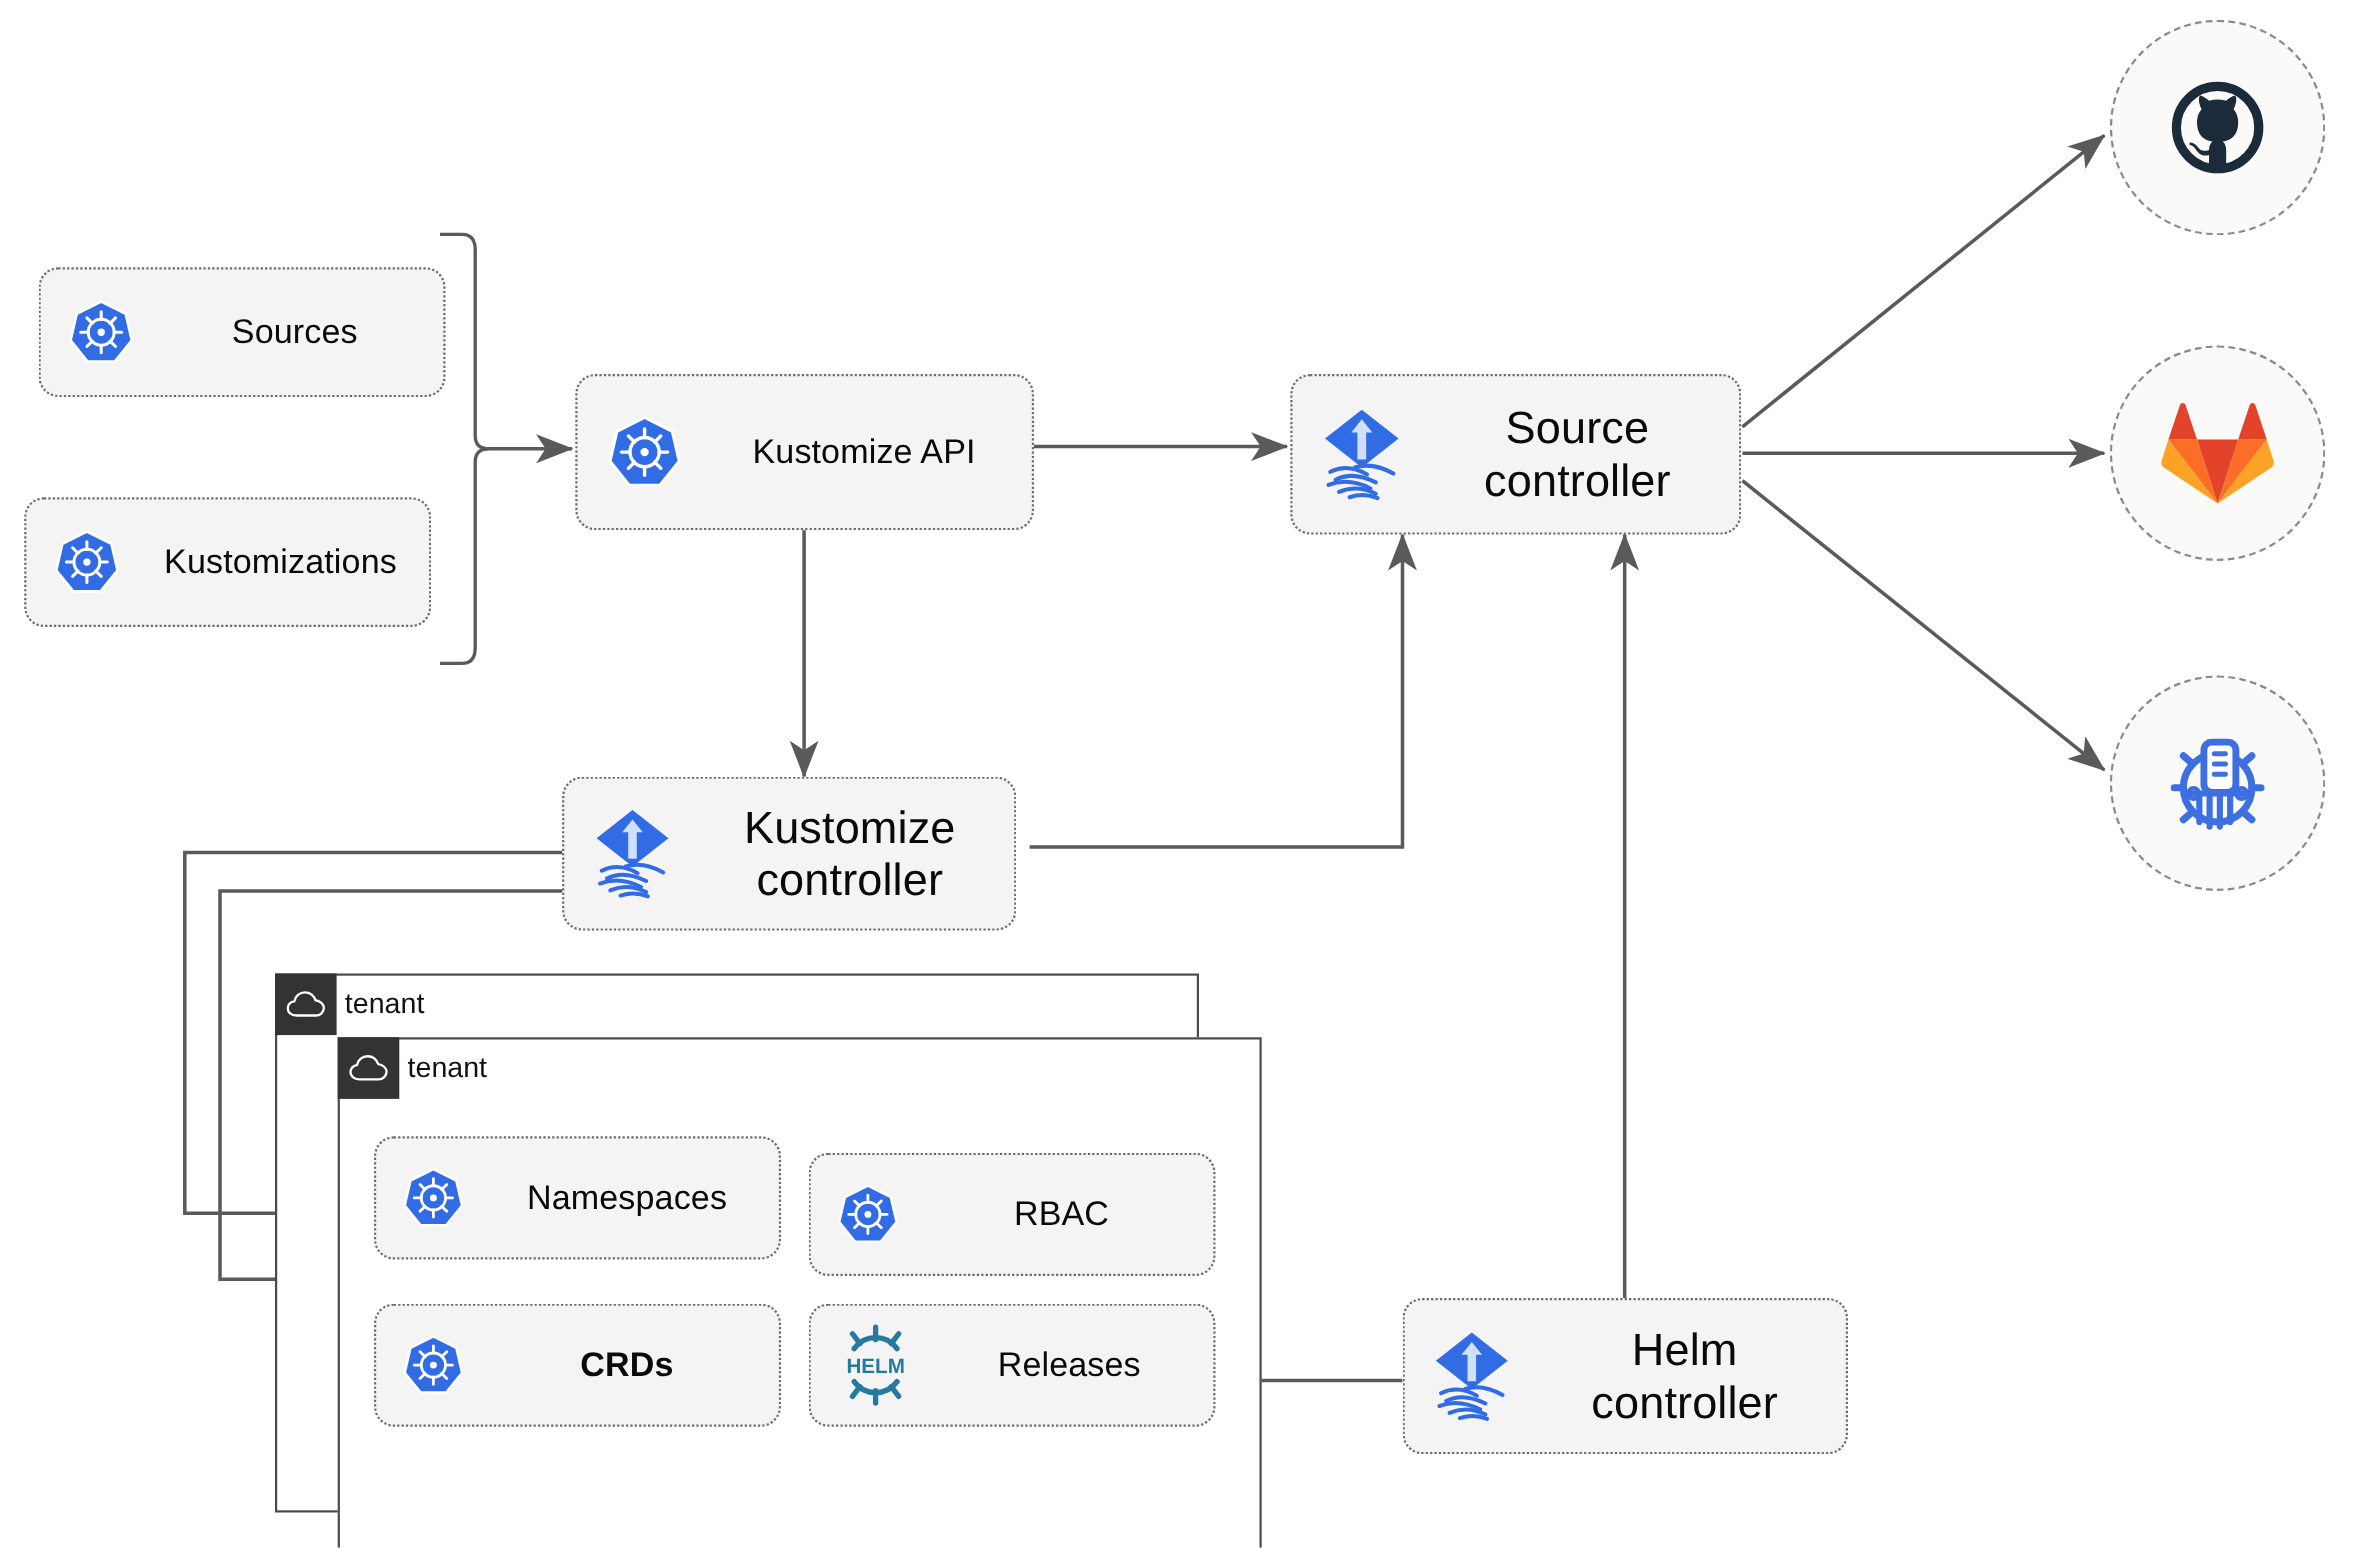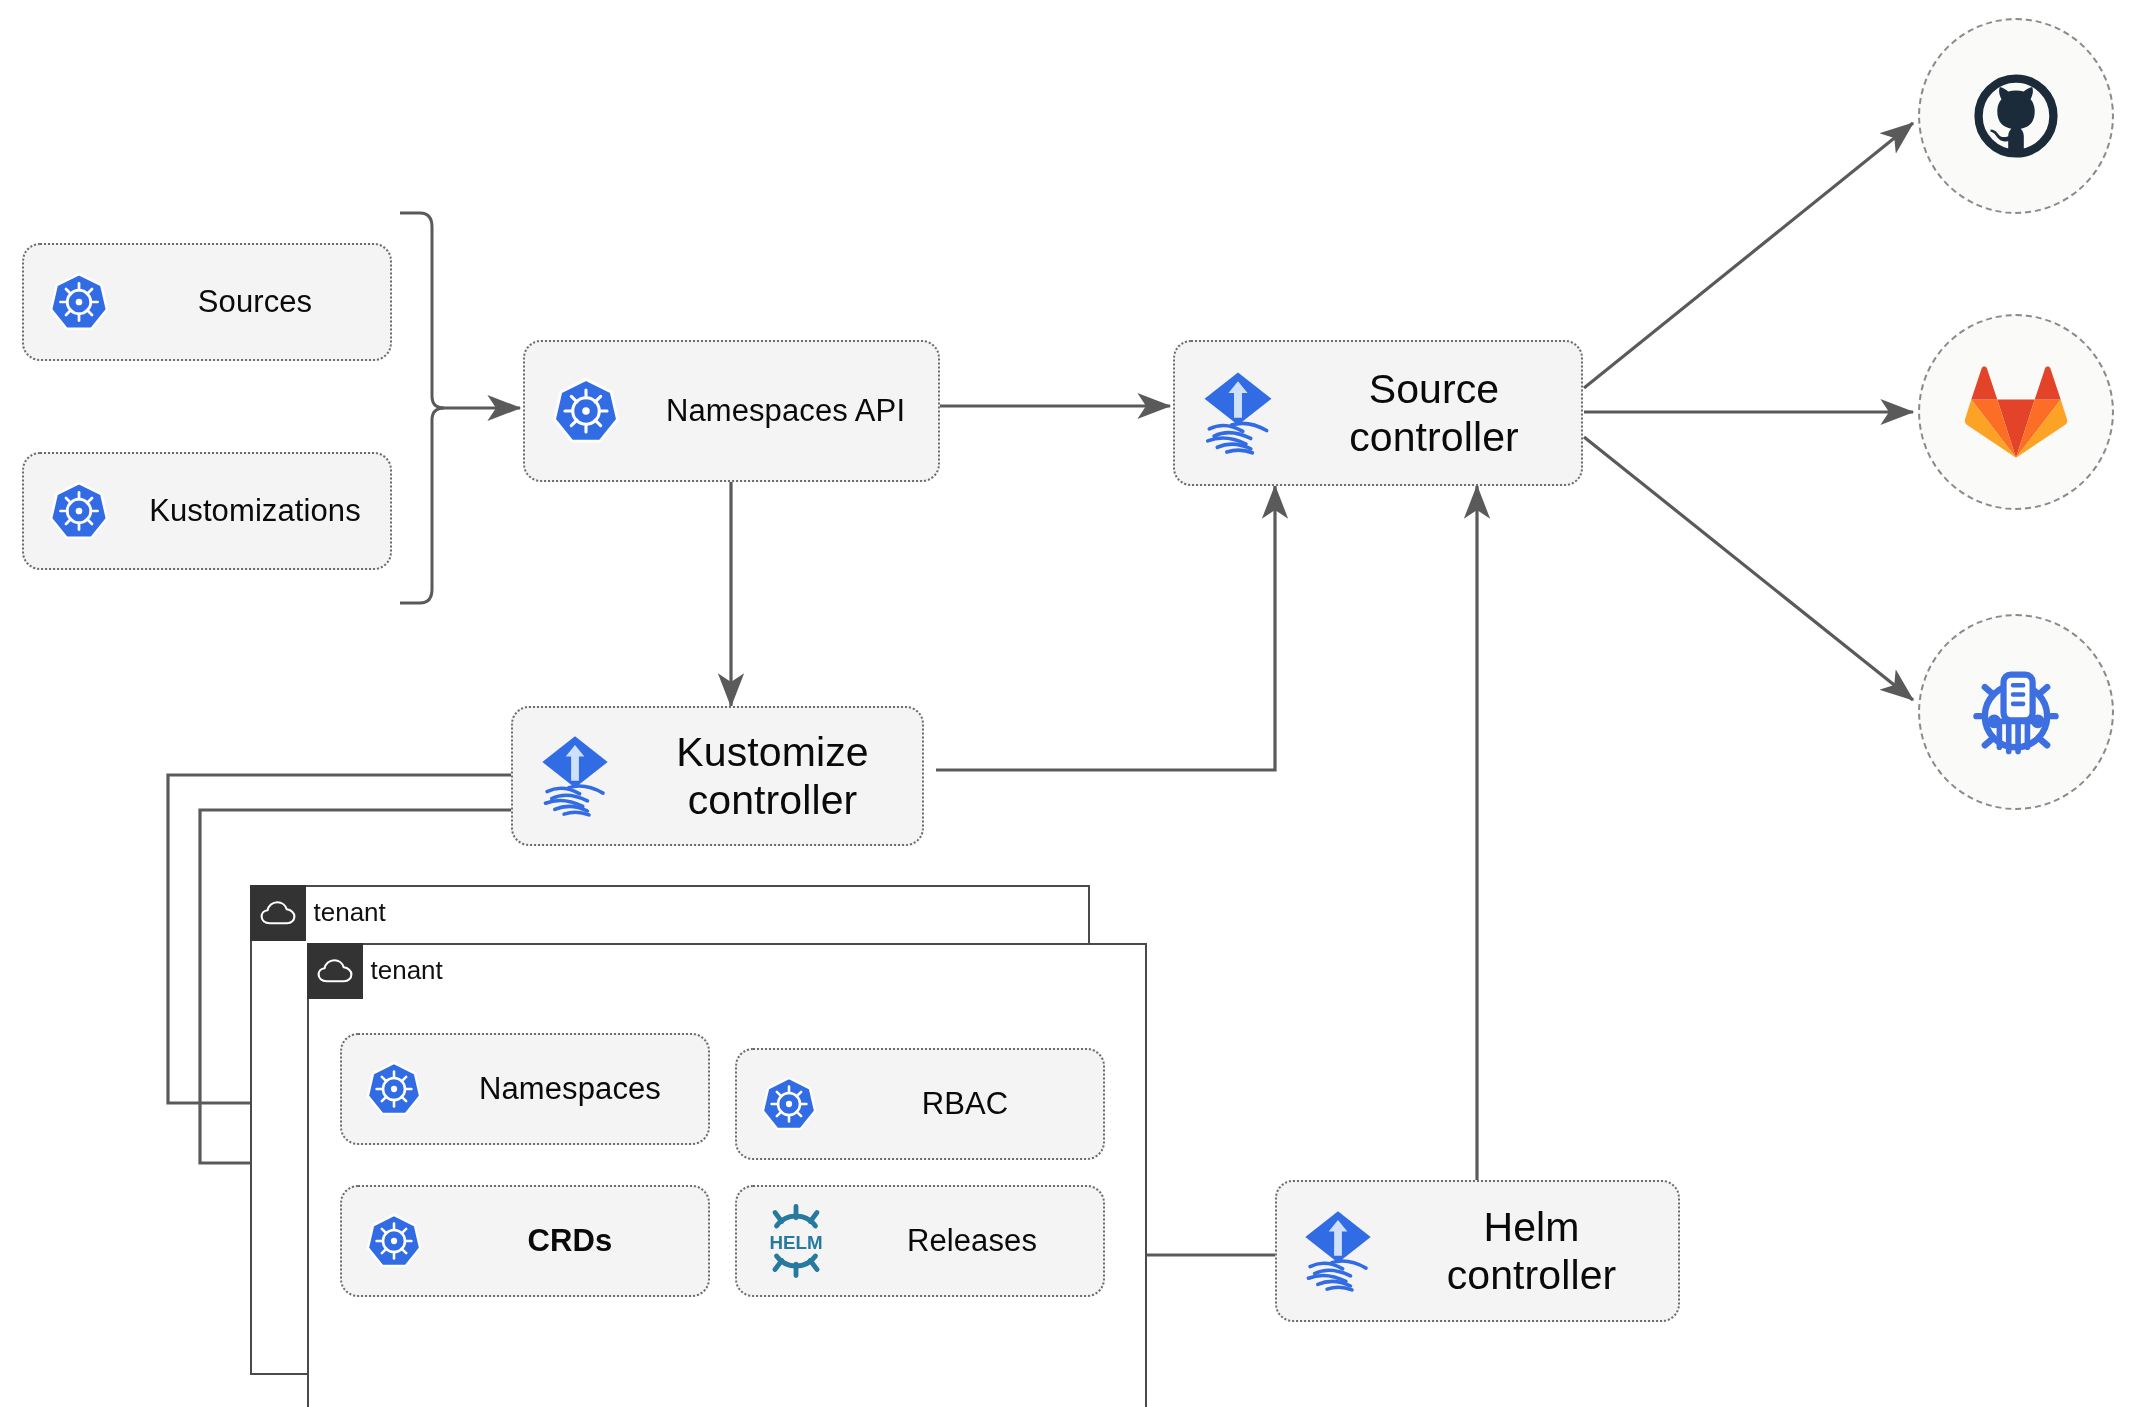--- a/index.html
+++ b/index.html
@@ -114,21 +114,21 @@
         <svg width="36" height="26" viewBox="0 0 36 26" aria-hidden="true">
           <path d="M9.6 23.2 C4.6 23.2 1.6 20.1 1.6 16.6 C1.6 13.3 4.2 10.6 7.6 10.3
                    C8.4 5.6 12.4 2.2 17.3 2.2 C21.8 2.2 25.6 5.2 26.7 9.3
                    C31.1 9.7 34.4 13.1 34.4 16.4 C34.4 20.1 31.2 23.2 27.1 23.2 Z" fill="none" stroke="#ffffff" stroke-width="2.1" stroke-linejoin="round"></path>
         </svg>
       </div>
       <div class="tenant-name">tenant</div>
     </div>
   </div>
 
-  <div class="dbox" style="left:22px;top:243px;width:370px;height:118px;z-index:6;">
+  <div class="dbox" style="left:35px;top:243px;width:370px;height:118px;z-index:6;">
     <div class="ico" style="width:110px;">
       <svg width="62" height="62" viewBox="0 0 100 100" aria-hidden="true">
         <polygon points="50,5 86,23 95,62 70,93 30,93 5,62 14,23" fill="#326ce5" stroke="#ffffff" stroke-width="4" stroke-linejoin="round"></polygon>
         <g fill="none" stroke="#ffffff" stroke-width="4.4" stroke-linecap="round">
           <circle cx="50" cy="50" r="19"></circle>
           <path d="M50 20 L50 31"></path>
             <path d="M50 69 L50 80"></path>
           <path d="M20 50 L31 50"></path>
             <path d="M69 50 L80 50"></path>
           <path d="M29 29 L37 37"></path>
@@ -174,21 +174,21 @@
           <path d="M20 50 L31 50"></path>
             <path d="M69 50 L80 50"></path>
           <path d="M29 29 L37 37"></path>
             <path d="M63 63 L71 71"></path>
           <path d="M71 29 L63 37"></path>
             <path d="M37 63 L29 71"></path>
         </g>
         <circle cx="50" cy="50" r="5.4" fill="#ffffff"></circle>
       </svg>
     </div>
-    <div class="lbl">Namespaces API</div>
+    <div class="lbl">Kustomize API</div>
   </div>
 
   <div class="dbox" style="left:1173px;top:340px;width:410px;height:146px;z-index:6;">
     <div class="ico" style="width:126px;">
       <svg width="80" height="86" viewBox="0 0 100 108" aria-hidden="true">
         <polygon points="50,3 92,36 50,69 8,36" fill="#326ce5"></polygon>
         <path d="M50 14 L62 29 L55 29 L55 60 L45 60 L45 29 L38 29 Z" fill="#cfe0fb"></path>
         <g fill="none" stroke="#326ce5" stroke-width="4.6" stroke-linecap="round">
           <path d="M14 74 C30 66 44 70 56 77"></path>
           <path d="M20 83 C36 75 52 79 66 86"></path>

